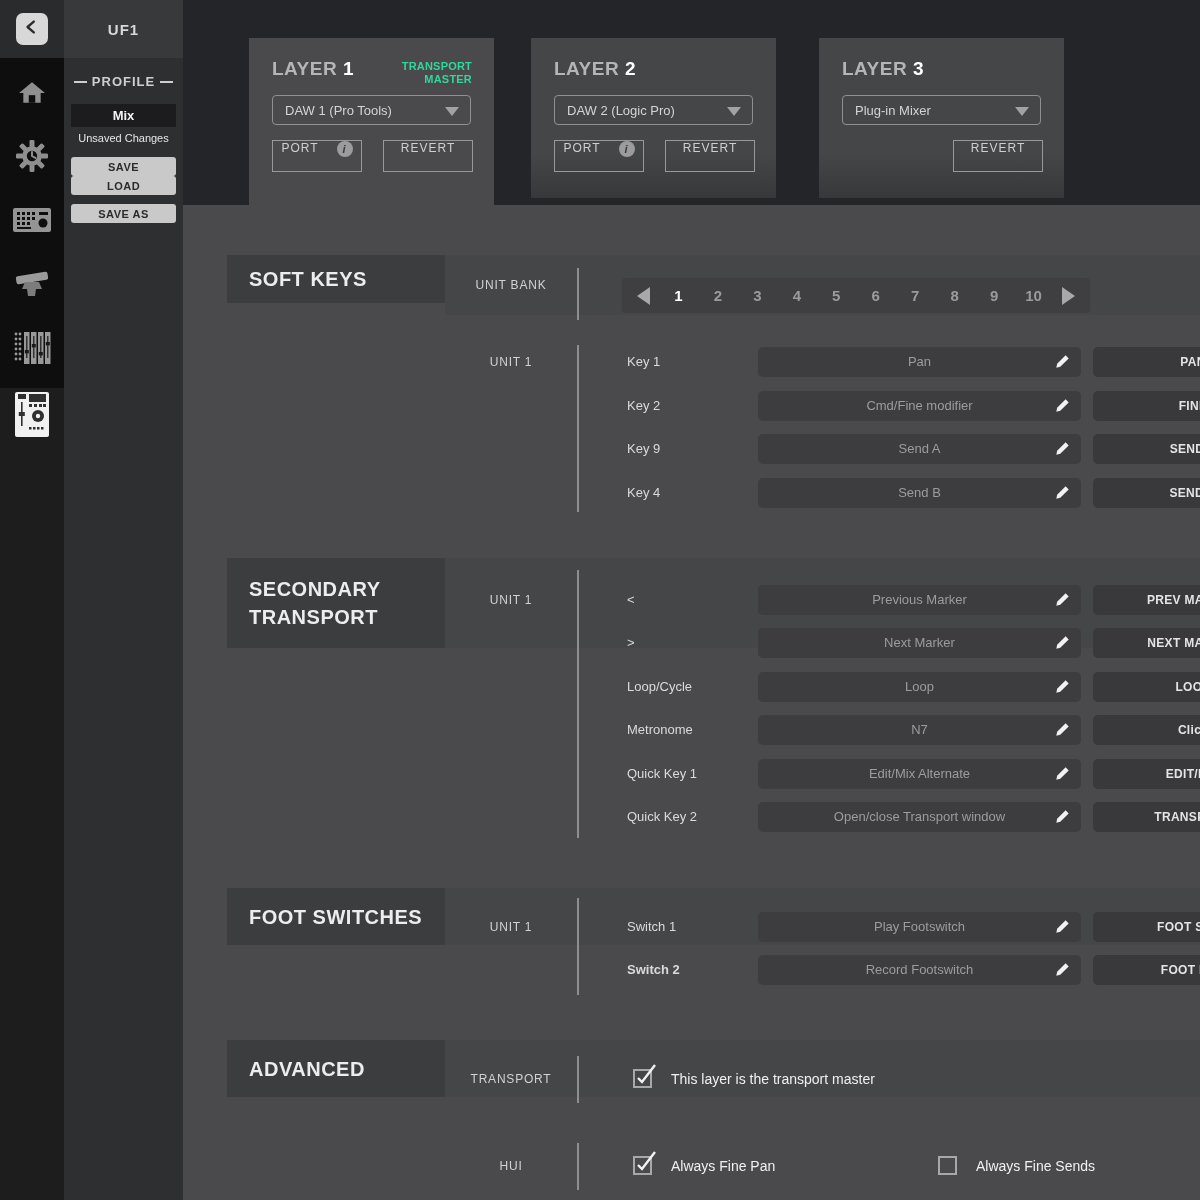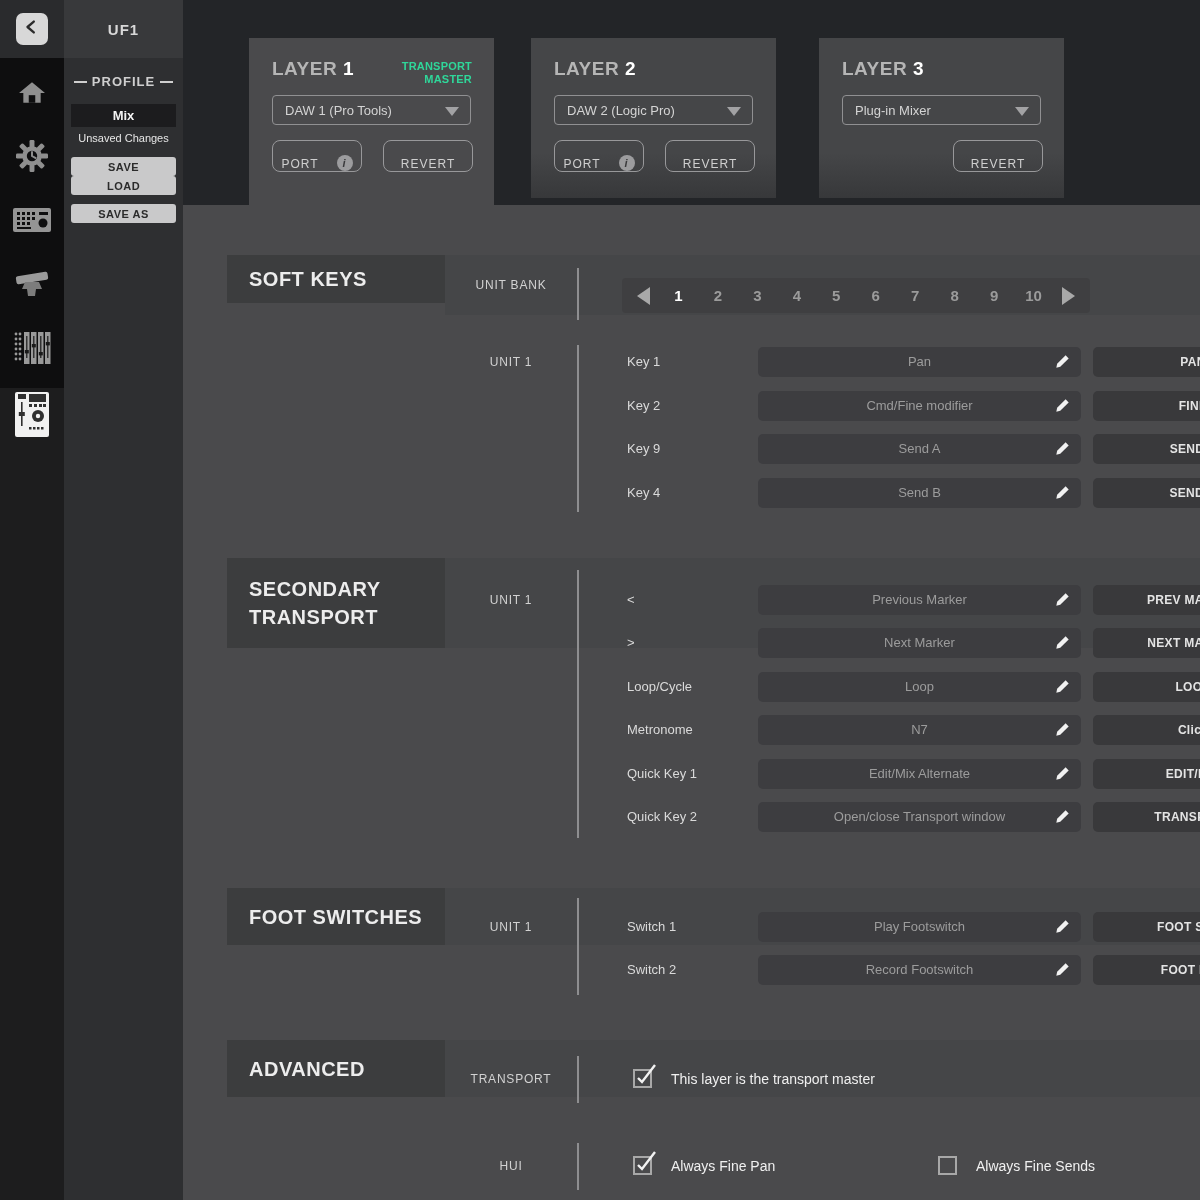--- a/index.html
+++ b/index.html
@@ -44,22 +44,22 @@
   .layer-unsel{height:160px;background:linear-gradient(180deg,#454648 0%,#454648 72%,#37383a 100%);margin-left:16px;}
   .layer-title{left:23px;top:20px;font-size:19px;font-weight:bold;color:#b5b5b5;letter-spacing:.5px;}
   .layer-title b{color:#ffffff;}
   .badge{right:22px;top:22px;width:82px;text-align:right;color:#2fd79a;
     font-size:11px;font-weight:bold;line-height:13px;letter-spacing:.2px;}
   .dd{left:23px;top:57px;width:199px;height:30px;border:1px solid #909092;border-radius:4px;
     display:flex;align-items:center;padding:0 12px;box-sizing:border-box;
     color:#d4d4d4;font-size:13px;cursor:pointer;}
   .dd-caret{position:absolute;right:11px;top:11px;width:0;height:0;
     border-left:7px solid transparent;border-right:7px solid transparent;border-top:9px solid #a2a2a4;}
-  .lbtn{top:102px;width:88px;height:30px;border:1px solid #98989a;border-radius:8px;
-    display:flex;align-items:flex-end;justify-content:center;gap:18px;
+  .lbtn{top:102px;width:88px;height:30px;border:1px solid #98989a;border-radius:0;
+    display:flex;align-items:flex-start;justify-content:center;gap:18px;
     color:#cfcfcf;font-size:12px;letter-spacing:1px;cursor:pointer;}
   .info-dot{width:16px;height:16px;border-radius:50%;background:#9c9c9e;
     display:flex;align-items:center;justify-content:center;
     color:#3a3a3c;font-size:11px;font-weight:bold;font-style:italic;}
 
   
   .band{left:445px;width:755px;background:#454648;}
   .sec-header{left:227px;width:218px;background:#3c3d3e;display:flex;align-items:center;
     padding-left:22px;box-sizing:border-box;
     color:#ededed;font-size:20px;font-weight:bold;letter-spacing:.5px;line-height:28px;}
@@ -410,21 +410,21 @@
 
 <div class="abs row-label" style="top:912px;">Switch 1</div>
 <div class="abs field" style="top:912px;">
   <span class="val">Play Footswitch</span>
   <span class="pencil"><svg width="15" height="15" viewBox="0 0 16 16">
         <path d="M11.3 1.4 L14.6 4.7 L5.6 13.7 L1.4 14.6 L2.3 10.4 Z" fill="#f2f2f2"></path>
       </svg></span>
 </div>
 <div class="abs disp" style="top:912px;">FOOT STOP</div>
 
-<div class="abs row-label" style="top:955px;">Switch 2</div>
+<div class="abs row-label" style="top:955px;font-weight:bold;">Switch 2</div>
 <div class="abs field" style="top:955px;">
   <span class="val">Record Footswitch</span>
   <span class="pencil"><svg width="15" height="15" viewBox="0 0 16 16">
         <path d="M11.3 1.4 L14.6 4.7 L5.6 13.7 L1.4 14.6 L2.3 10.4 Z" fill="#f2f2f2"></path>
       </svg></span>
 </div>
 <div class="abs disp" style="top:955px;">FOOT REC</div>
 
 <div class="abs band" style="top:1040px;height:57px;"></div>
 <div class="abs sec-header" style="top:1040px;height:57px;">ADVANCED</div>

